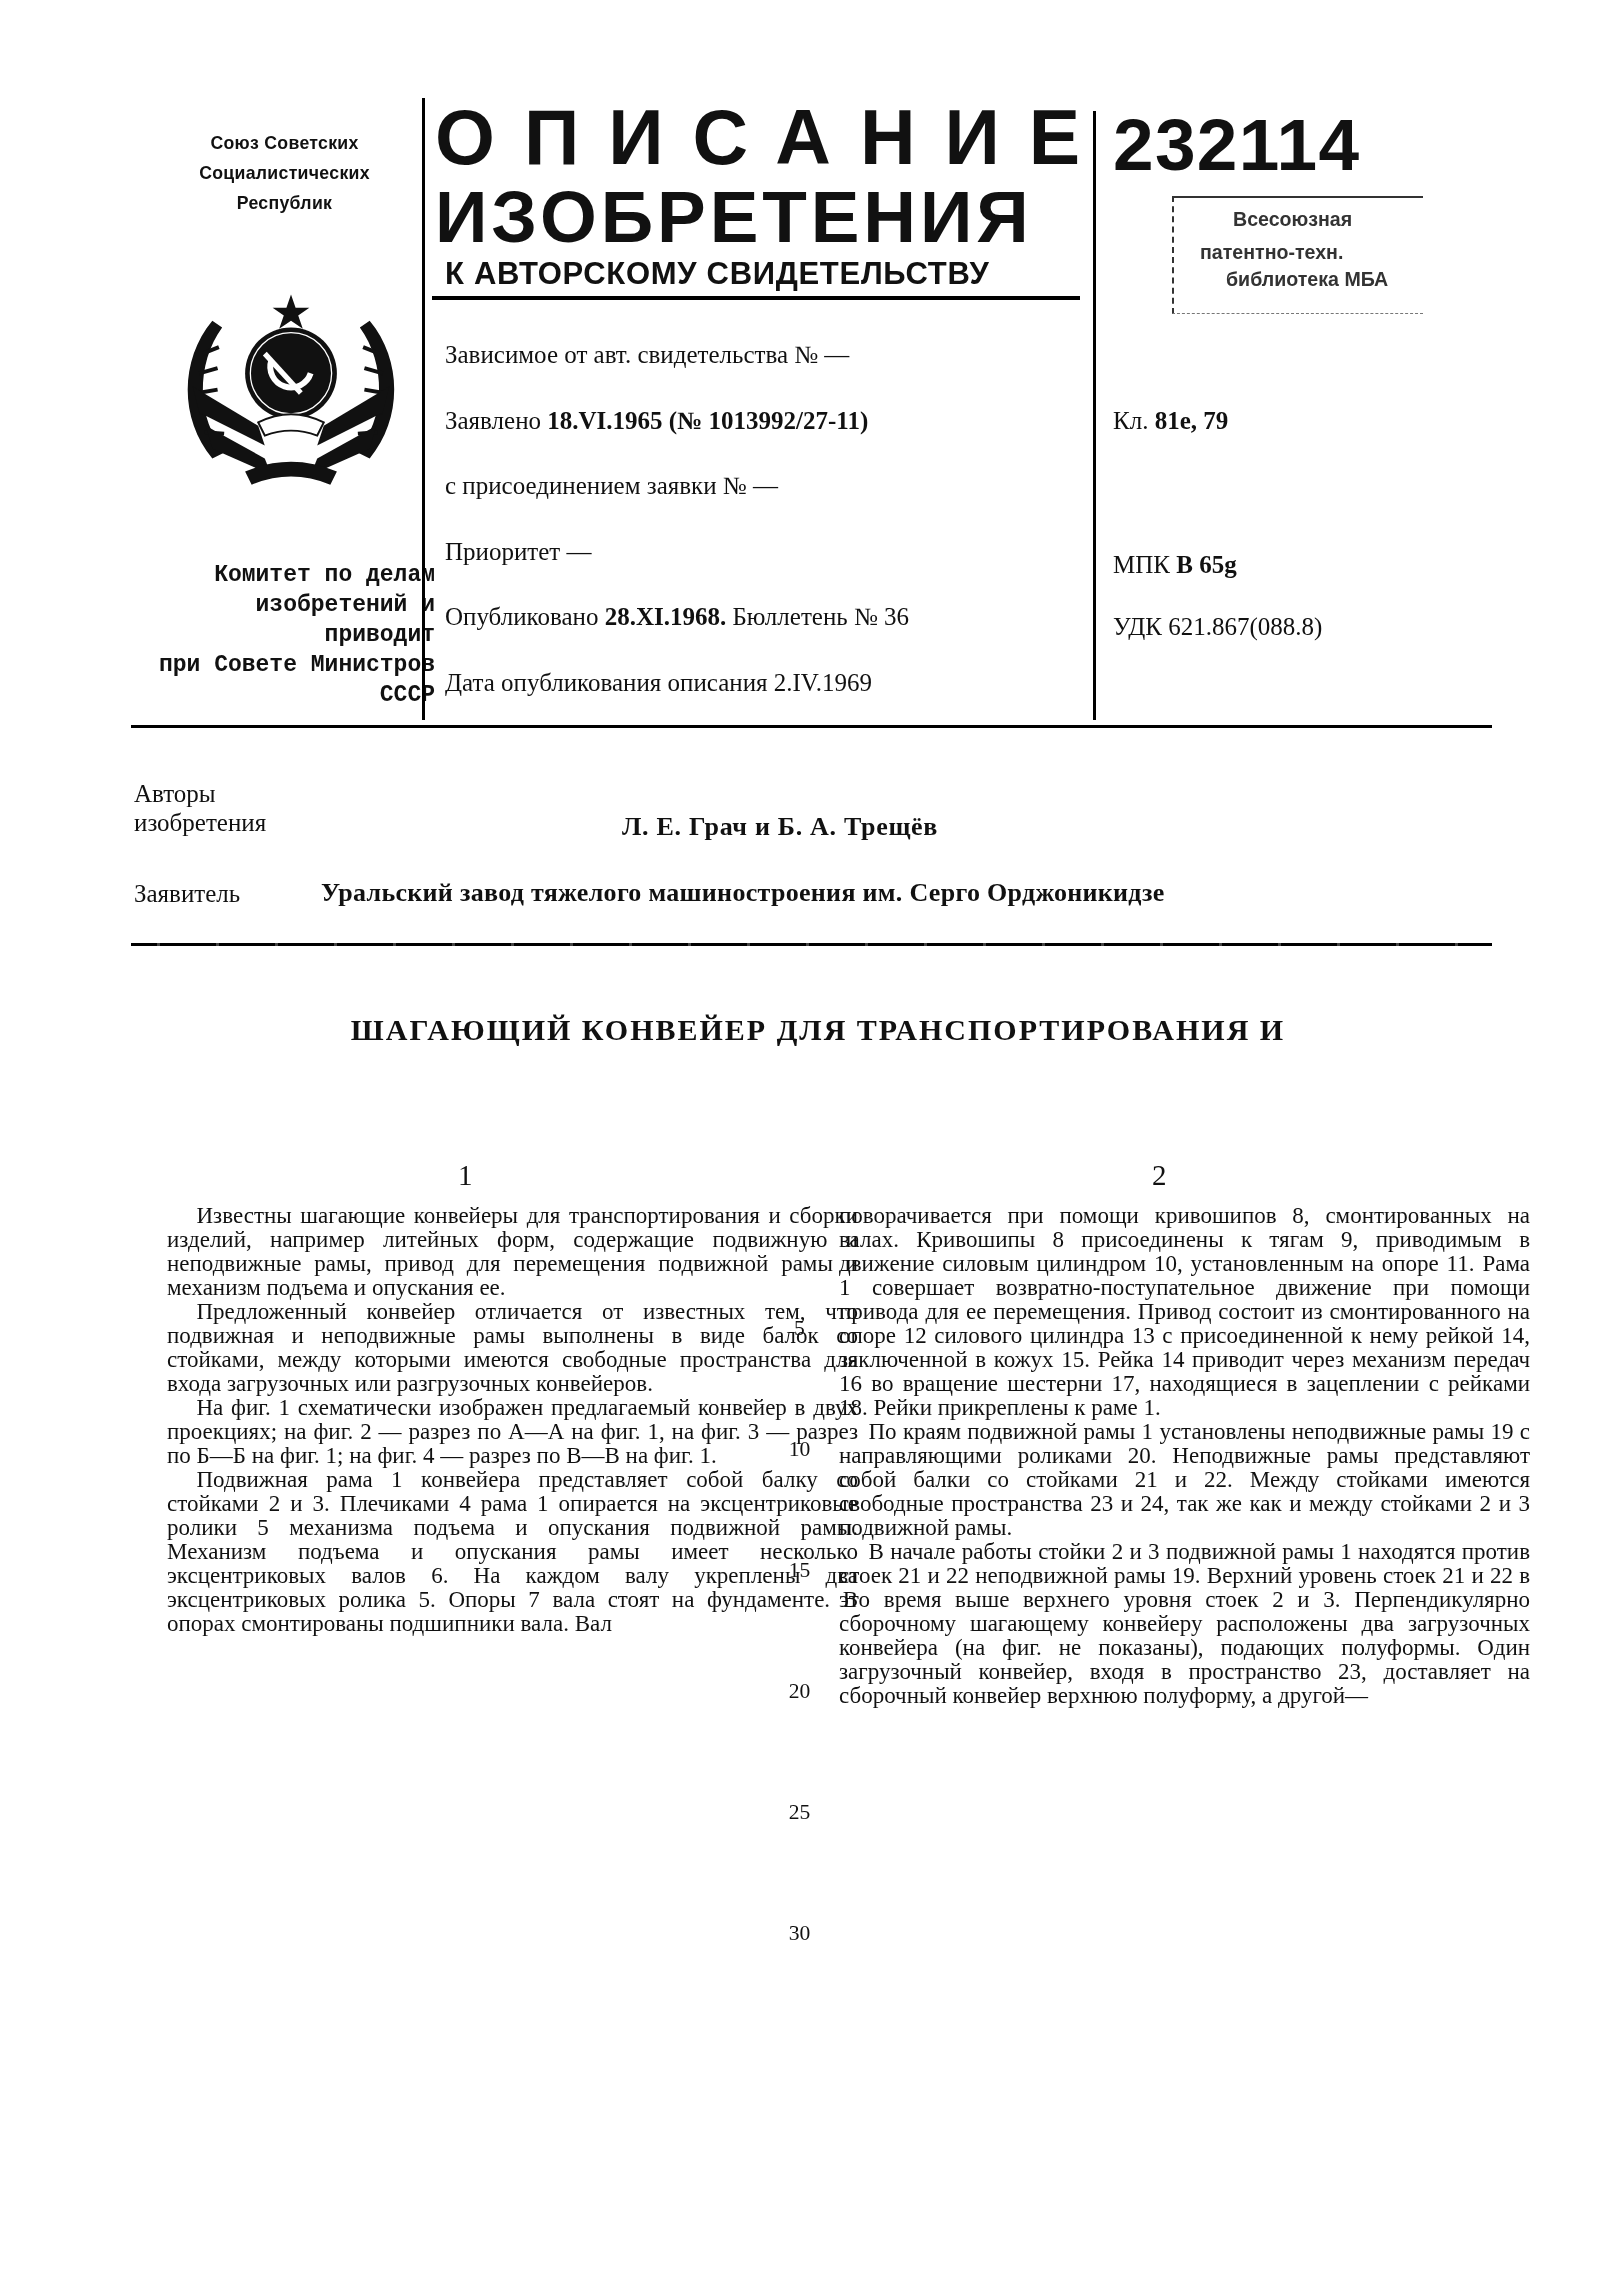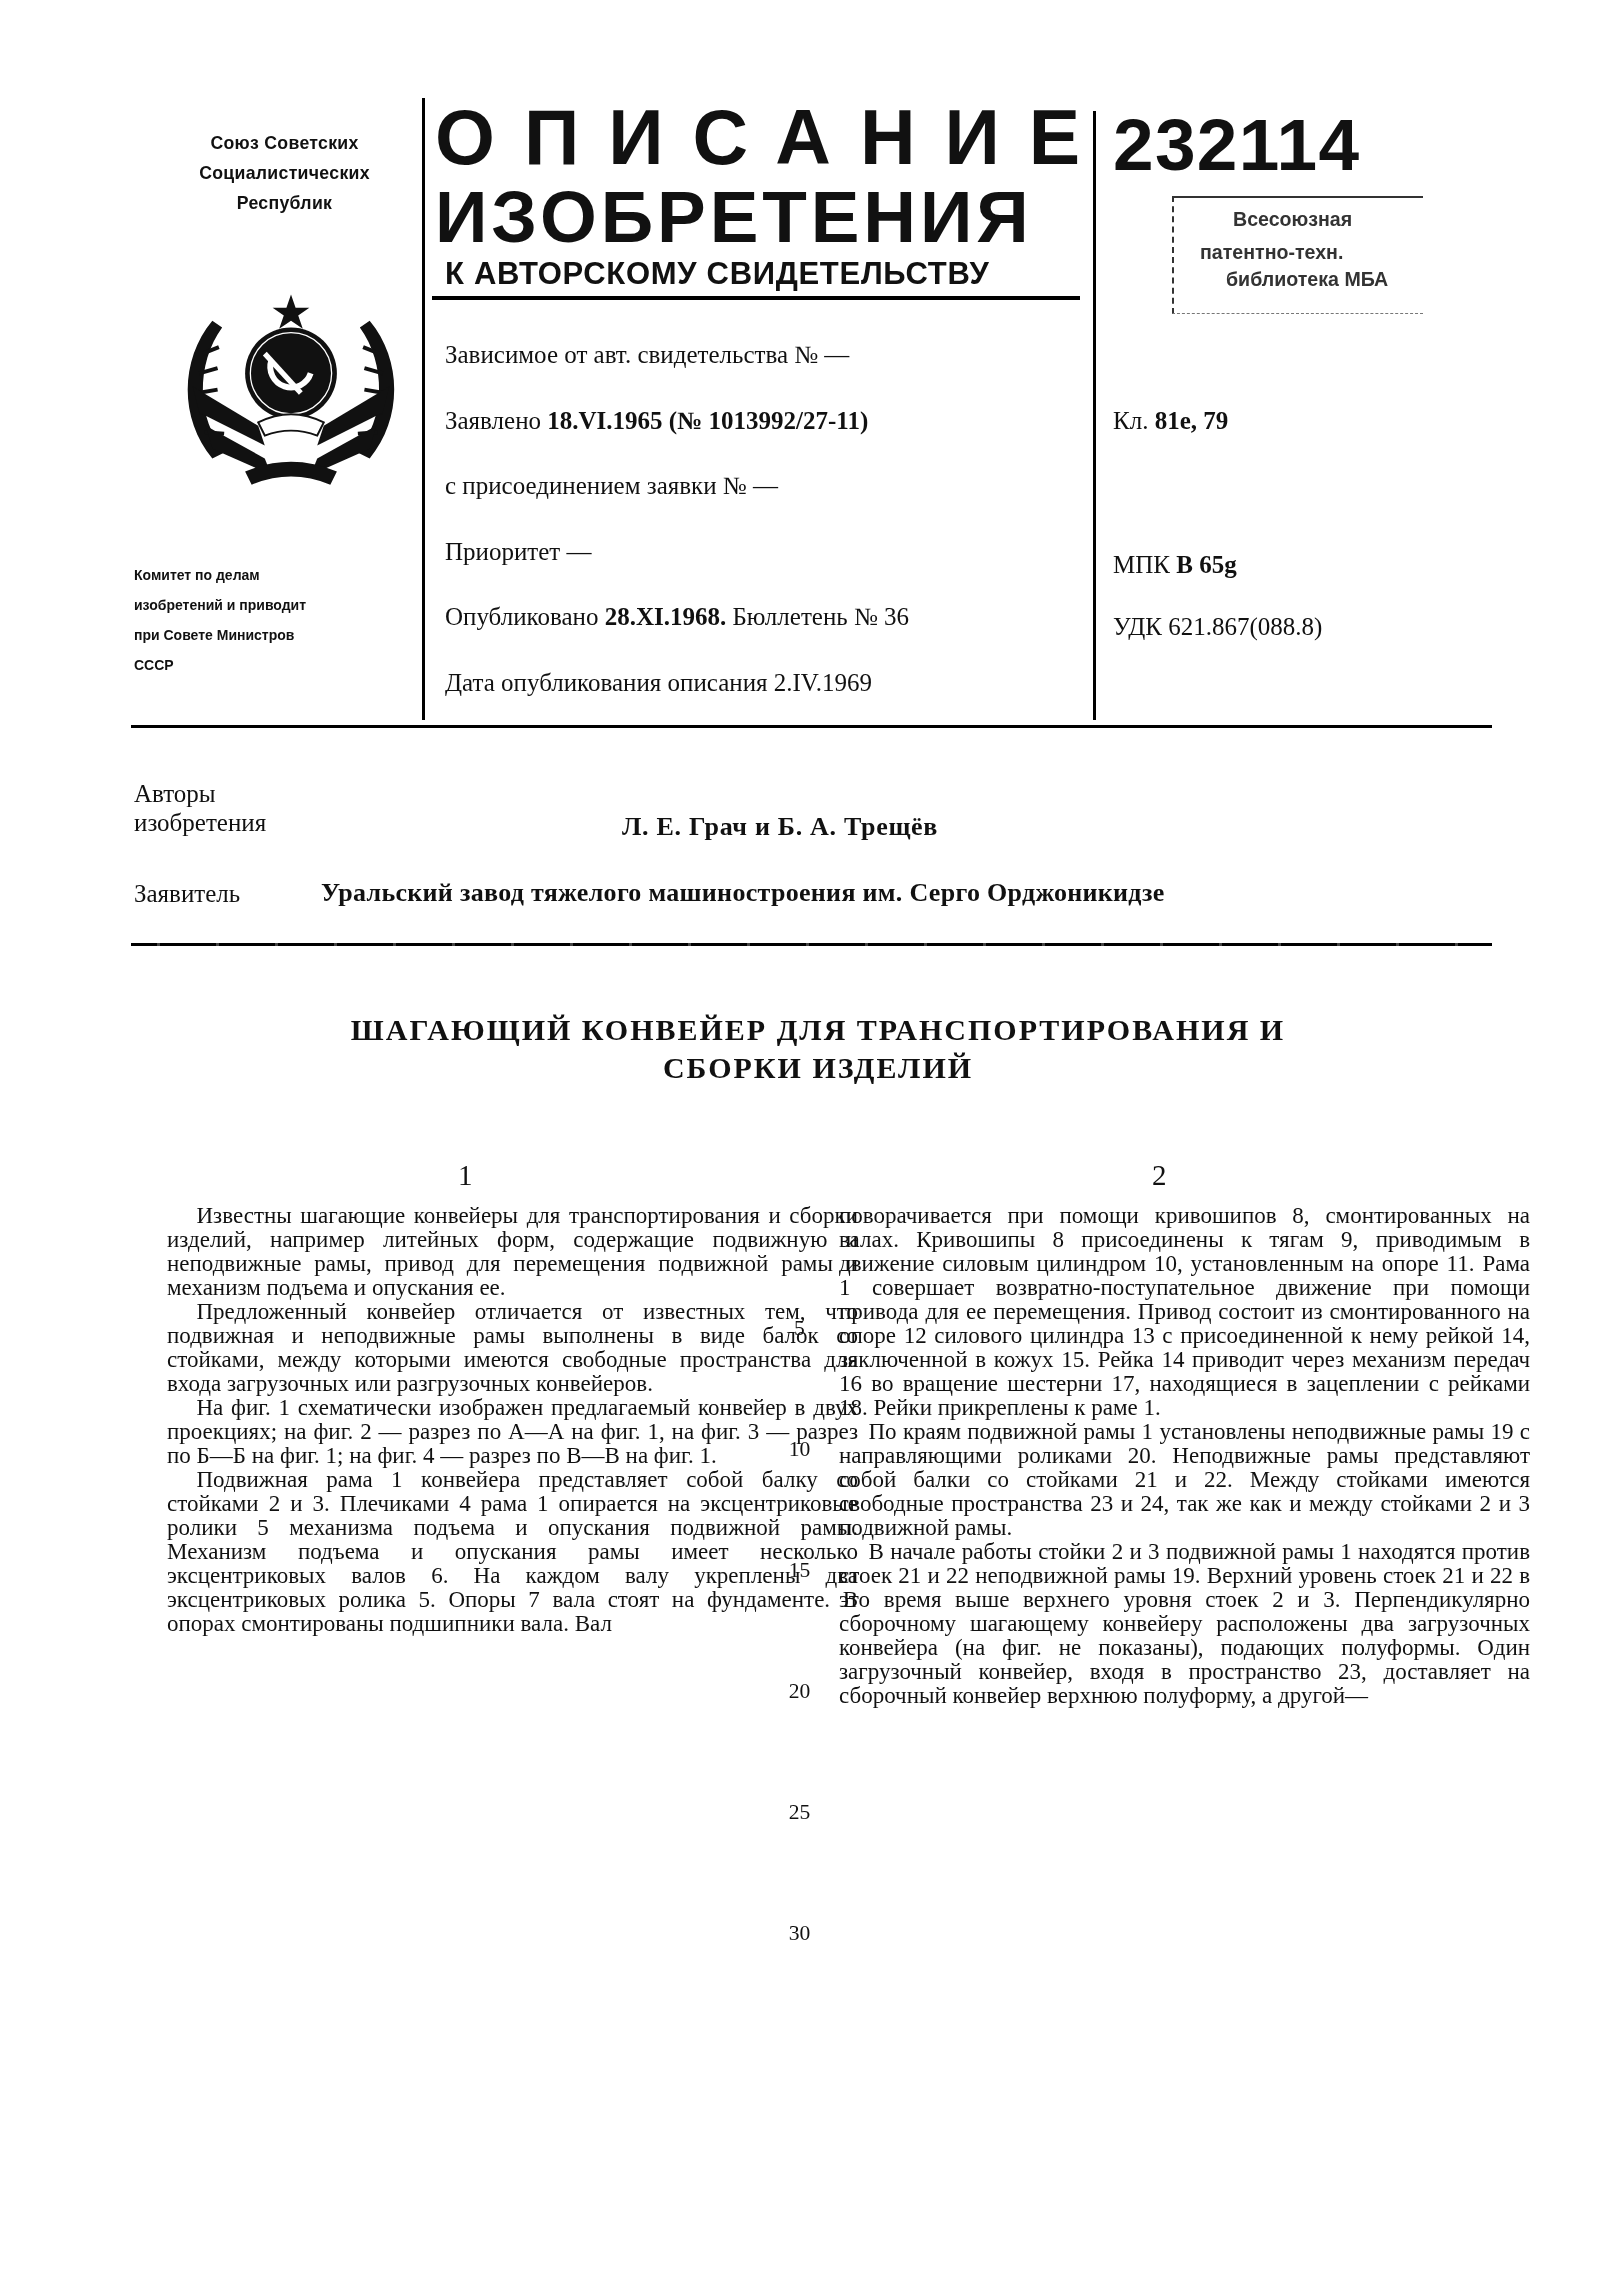--- a/index.html
+++ b/index.html
@@ -2,21 +2,21 @@
 <html style="font-size:10.5px"><head>
 <meta charset="utf-8">
 <style>
   html, body { margin: 0; padding: 0; background: #ffffff; }
   body { width: 1623px; height: 2295px; position: relative; overflow: hidden; color: #111; font-family: "Liberation Serif", serif; }
   .abs { position: absolute; }
 
   
   .left-org { left: 134px; top: 128px; width: 301px; text-align: center; font-family: "Liberation Sans", sans-serif; font-weight: bold; font-size: 17.7px; line-height: 30px; letter-spacing: 0.3px; }
   .emblem { left: 173px; top: 288px; width: 236px; height: 223px; }
-  .left-committee { left: 134px; top: 560px; width: 301px; text-align: left; font-family: Liberation Sans, sans-serif; font-weight: bold; font-size: 14px; line-height: 30px; }
+  .left-committee { left: 134px; top: 560px; width: 301px; text-align: right; font-family: Liberation Mono, monospace; font-weight: bold; font-size: 23px; line-height: 30px; }
 
   
   .vrule { background: #000; width: 2.6px; }
   .vr1 { left: 422px; top: 98px; height: 622px; }
   .vr2 { left: 1093px; top: 111px; height: 609px; }
 
   
   .title1 { left: 435px; top: 98px; width: 655px; font-family: "Liberation Sans", sans-serif; font-weight: bold; font-size: 77px; line-height: 79px; letter-spacing: 29px; }
   .title2 { left: 435px; top: 177px; width: 655px; font-family: "Liberation Sans", sans-serif; font-weight: bold; font-size: 73px; line-height: 79px; letter-spacing: 3.9px; }
   .subtitle { left: 445px; top: 255px; width: 655px; font-family: "Liberation Sans", sans-serif; font-weight: bold; font-size: 31px; line-height: 37px; letter-spacing: 0.7px; }
@@ -151,21 +151,20 @@
   <div>изобретения</div>
 </div>
 <div class="abs authors-names">Л. Е. Грач и Б. А. Трещёв</div>
 <div class="abs applicant-label">Заявитель</div>
 <div class="abs applicant-name">Уральский завод тяжелого машиностроения им. Серго Орджоникидзе</div>
 
 <div class="abs hrule hr2"></div>
 
 <div class="abs doc-title">
   <div>ШАГАЮЩИЙ КОНВЕЙЕР ДЛЯ ТРАНСПОРТИРОВАНИЯ И</div>
-  <div>СБОРКИ ИЗДЕЛИЙ</div>
 </div>
 
 <div class="abs colnum cn1">1</div>
 <div class="abs colnum cn2">2</div>
 
 <div class="abs column col1">
   <span class="para">Известны шагающие конвейеры для транспортирования и сборки изделий, например литейных форм, содержащие подвижную и неподвижные рамы, привод для перемещения подвижной рамы и механизм подъема и опускания ее.</span>
   <span class="para">Предложенный конвейер отличается от известных тем, что подвижная и неподвижные рамы выполнены в виде балок со стойками, между которыми имеются свободные пространства для входа загрузочных или разгрузочных конвейеров.</span>
   <span class="para">На фиг. 1 схематически изображен предлагаемый конвейер в двух проекциях; на фиг. 2 — разрез по А—А на фиг. 1, на фиг. 3 — разрез по Б—Б на фиг. 1; на фиг. 4 — разрез по В—В на фиг. 1.</span>
   <span class="para">Подвижная рама 1 конвейера представляет собой балку со стойками 2 и 3. Плечиками 4 рама 1 опирается на эксцентриковые ролики 5 механизма подъема и опускания подвижной рамы. Механизм подъема и опускания рамы имеет несколько эксцентриковых валов 6. На каждом валу укреплены два эксцентриковых ролика 5. Опоры 7 вала стоят на фундаменте. В опорах смонтированы подшипники вала. Вал</span>

